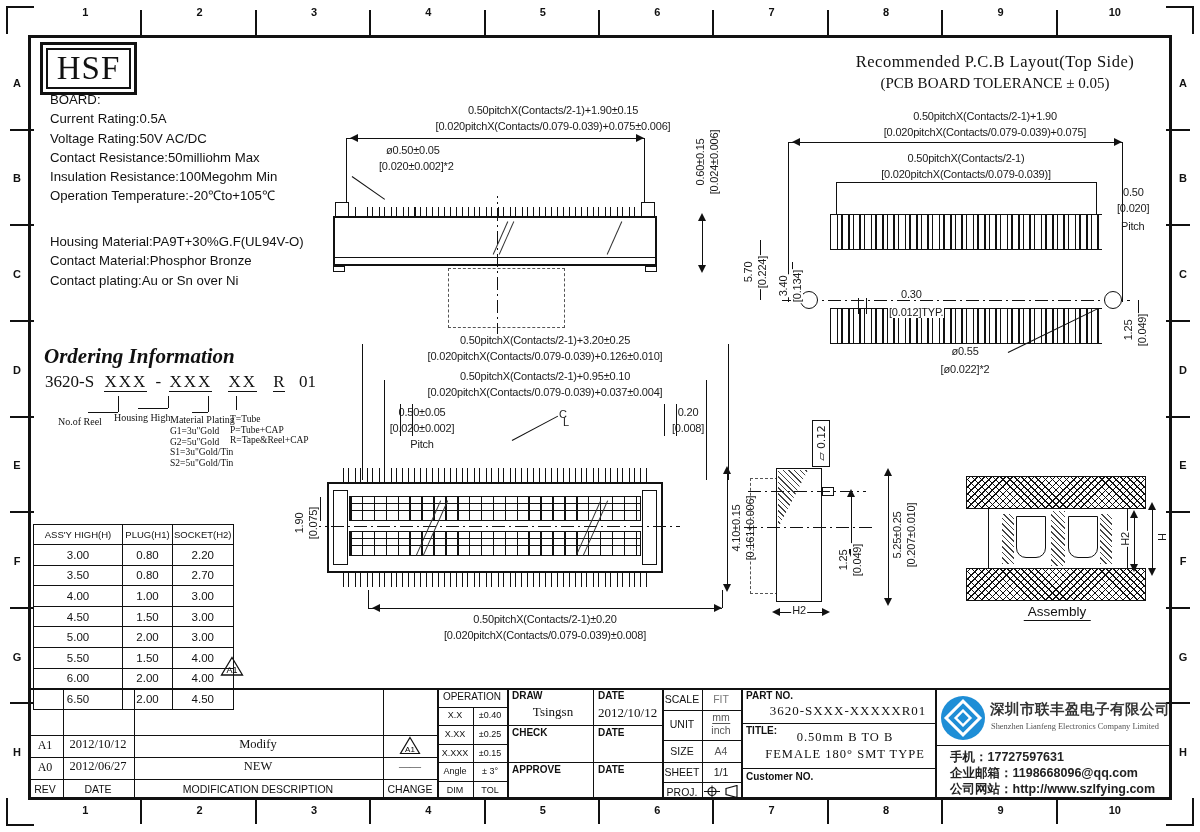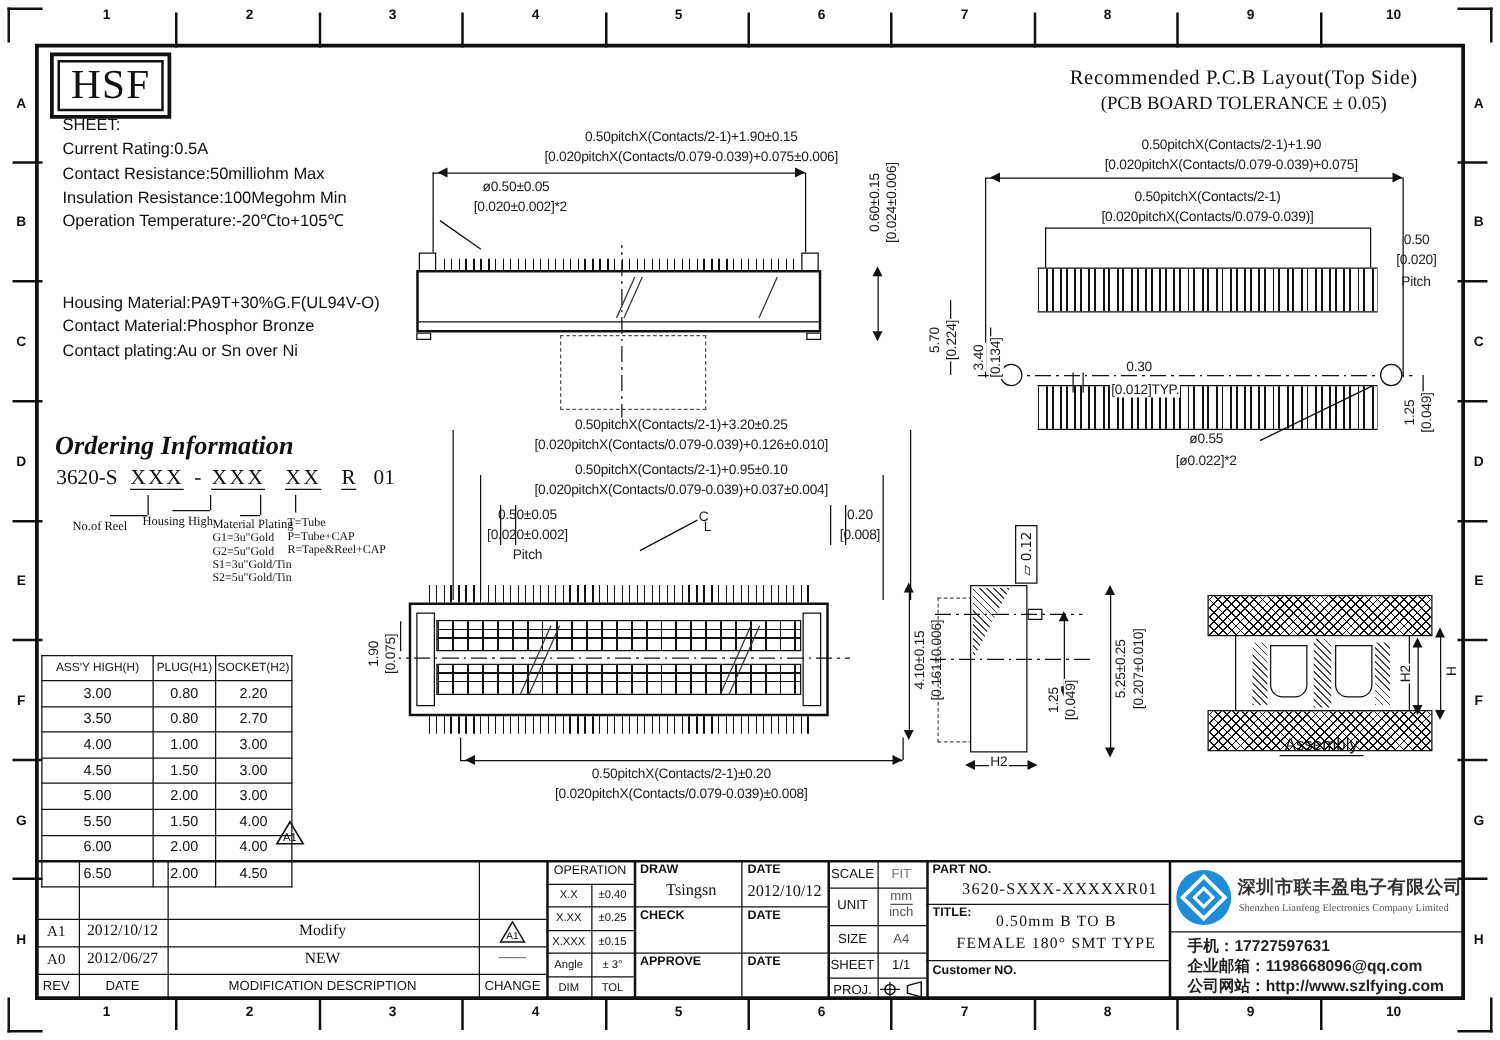--- a/index.html
+++ b/index.html
@@ -122,22 +122,23 @@
 
   <div class="abs" style="left:28px;top:35px;width:1144px;height:765px;border:3px solid #111;box-sizing:border-box;"></div>
 
   <div class="abs" style="left:40px;top:42px;width:97px;height:53px;border:3.5px solid #111;box-sizing:border-box;padding:3px;">
     <div style="border:2px solid #111;height:100%;display:flex;align-items:center;justify-content:center;box-sizing:border-box;">
       <span class="cad" style="font-size:33px;letter-spacing:1px;">HSF</span>
     </div>
   </div>
 
   <div id="notes1" class="abs" style="left:50px;top:90px;">
-      <div class="note-line">SHEET:</div>
+      <div class="note-line">BOARD:</div>
       <div class="note-line">Current Rating:0.5A</div>
+      <div class="note-line">Voltage Rating:50V AC/DC</div>
       <div class="note-line">Contact Resistance:50milliohm Max</div>
       <div class="note-line">Insulation Resistance:100Megohm Min</div>
       <div class="note-line">Operation Temperature:-20℃to+105℃</div>
     </div>
   <div id="notes2" class="abs" style="left:50px;top:232px;">
       <div class="note-line">Housing Material:PA9T+30%G.F(UL94V-O)</div>
       <div class="note-line">Contact Material:Phosphor Bronze</div>
       <div class="note-line">Contact plating:Au or Sn over Ni</div>
     </div>
 
@@ -345,21 +346,21 @@
   <div class="aD" style="left:1130px;top:564px;"></div>
   <div class="rot" style="left:1125px;top:539px;">
       <span>H2</span>
     </div>
   <div class="vl" style="left:1152px;top:504px;height:66px;"></div>
   <div class="aU" style="left:1148px;top:498px;"></div>
   <div class="aD" style="left:1148px;top:568px;"></div>
   <div class="rot" style="left:1162px;top:537px;">
       <span>H</span>
     </div>
-  <div class="abs dimc" style="left:1057px;top:588px;font-size:13.5px;border-bottom:1px solid #111;padding:0 4px 1px;">Assembly</div>
+  <div class="abs dimc" style="left:1057px;top:604px;font-size:13.5px;border-bottom:1px solid #111;padding:0 4px 1px;">Assembly</div>
 
   <div class="abs cad" style="left:44px;top:344px;font-size:21px;font-weight:bold;font-style:italic;">Ordering Information</div>
   <div class="abs cad" style="left:45px;top:372px;font-size:17px;white-space:nowrap;">
     <span>3620-S</span>
     <span class="u" style="margin-left:6px;letter-spacing:2px;">XXX</span>
     <span style="margin:0 4px;">-</span>
     <span class="u" style="letter-spacing:2px;">XXX</span>
     <span class="u" style="margin-left:12px;letter-spacing:2px;">XX</span>
     <span class="u" style="margin-left:12px;">R</span>
     <span style="margin-left:10px;">01</span>

